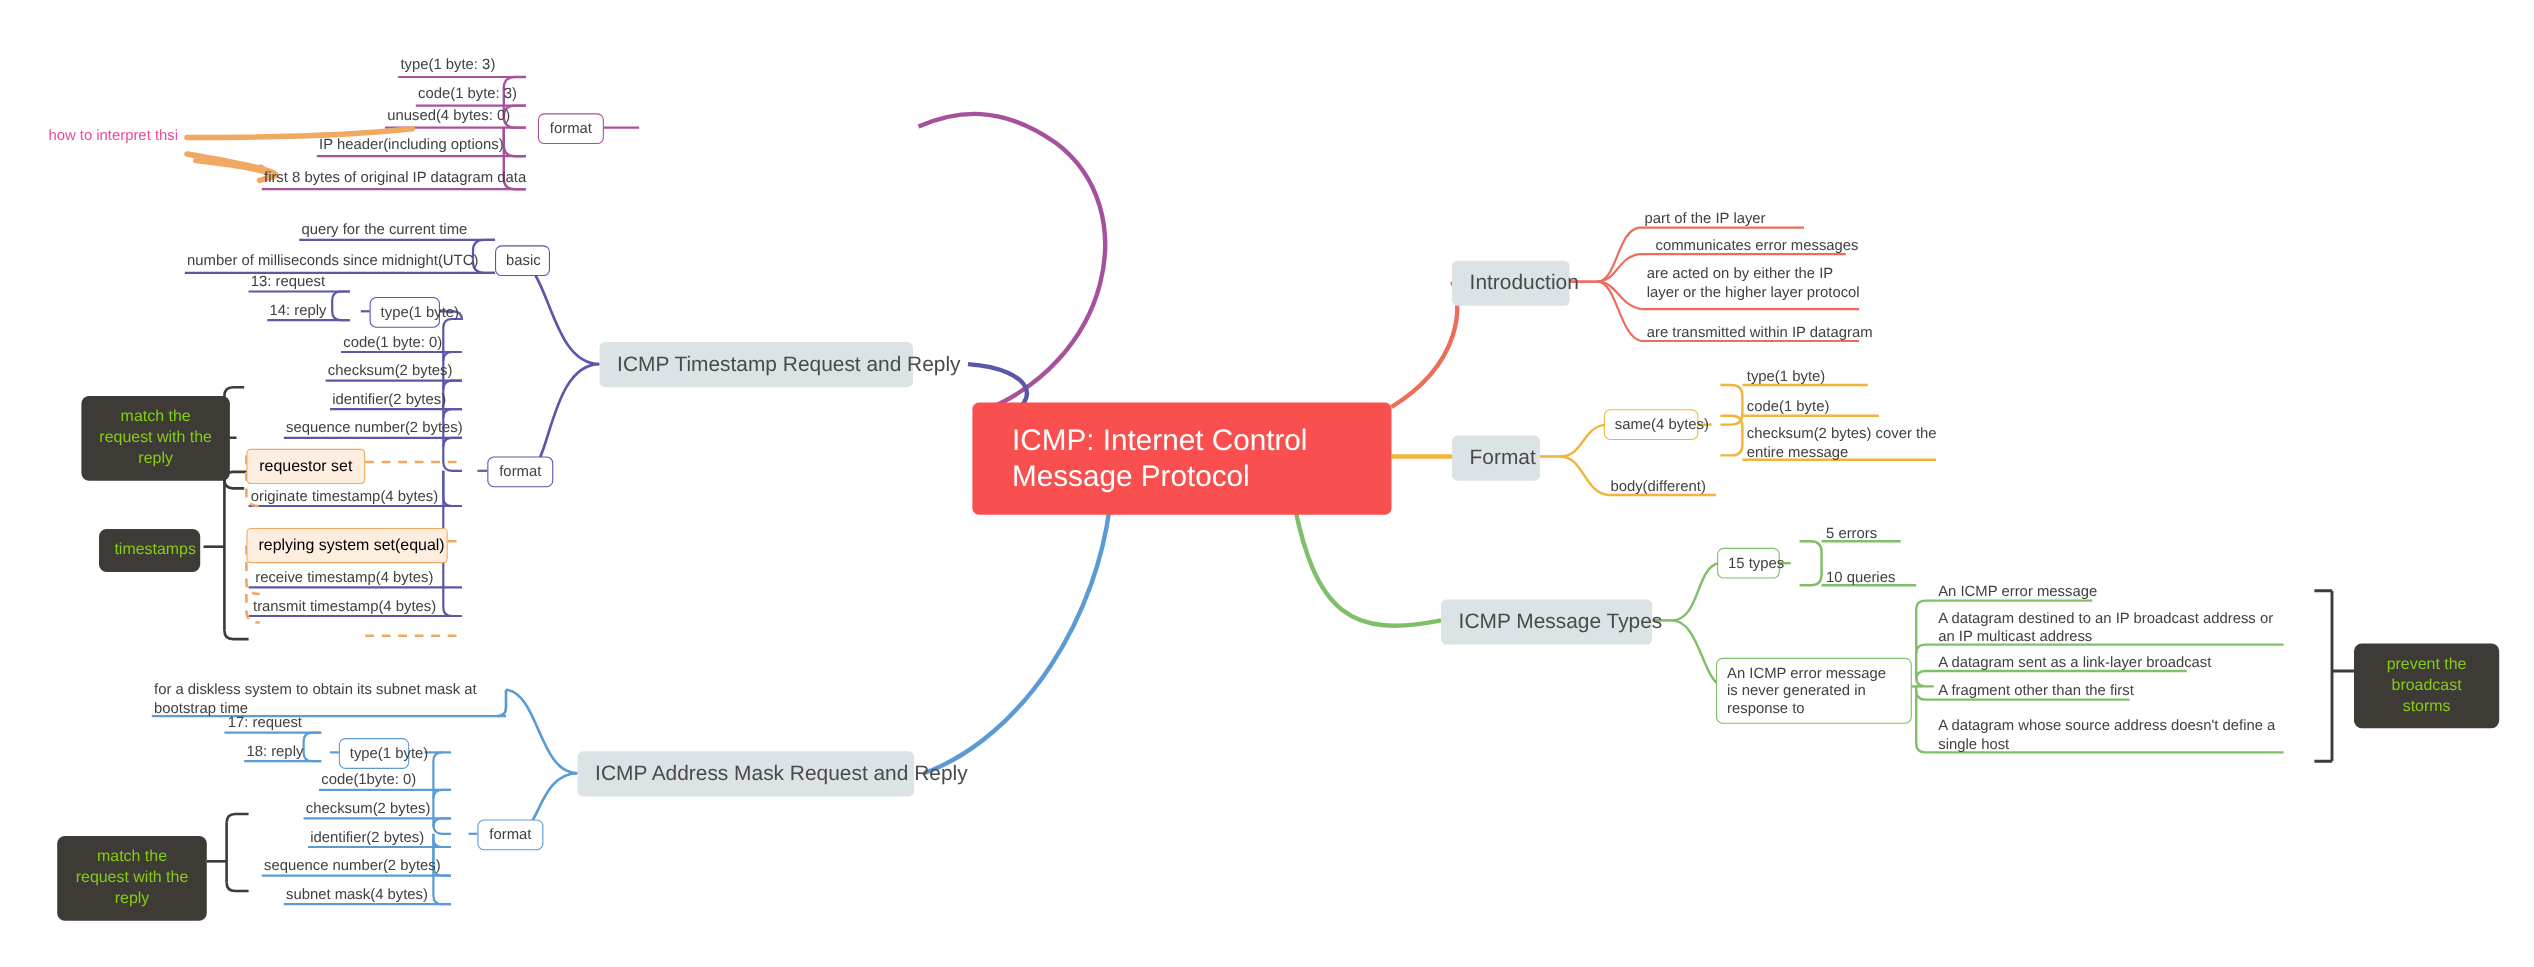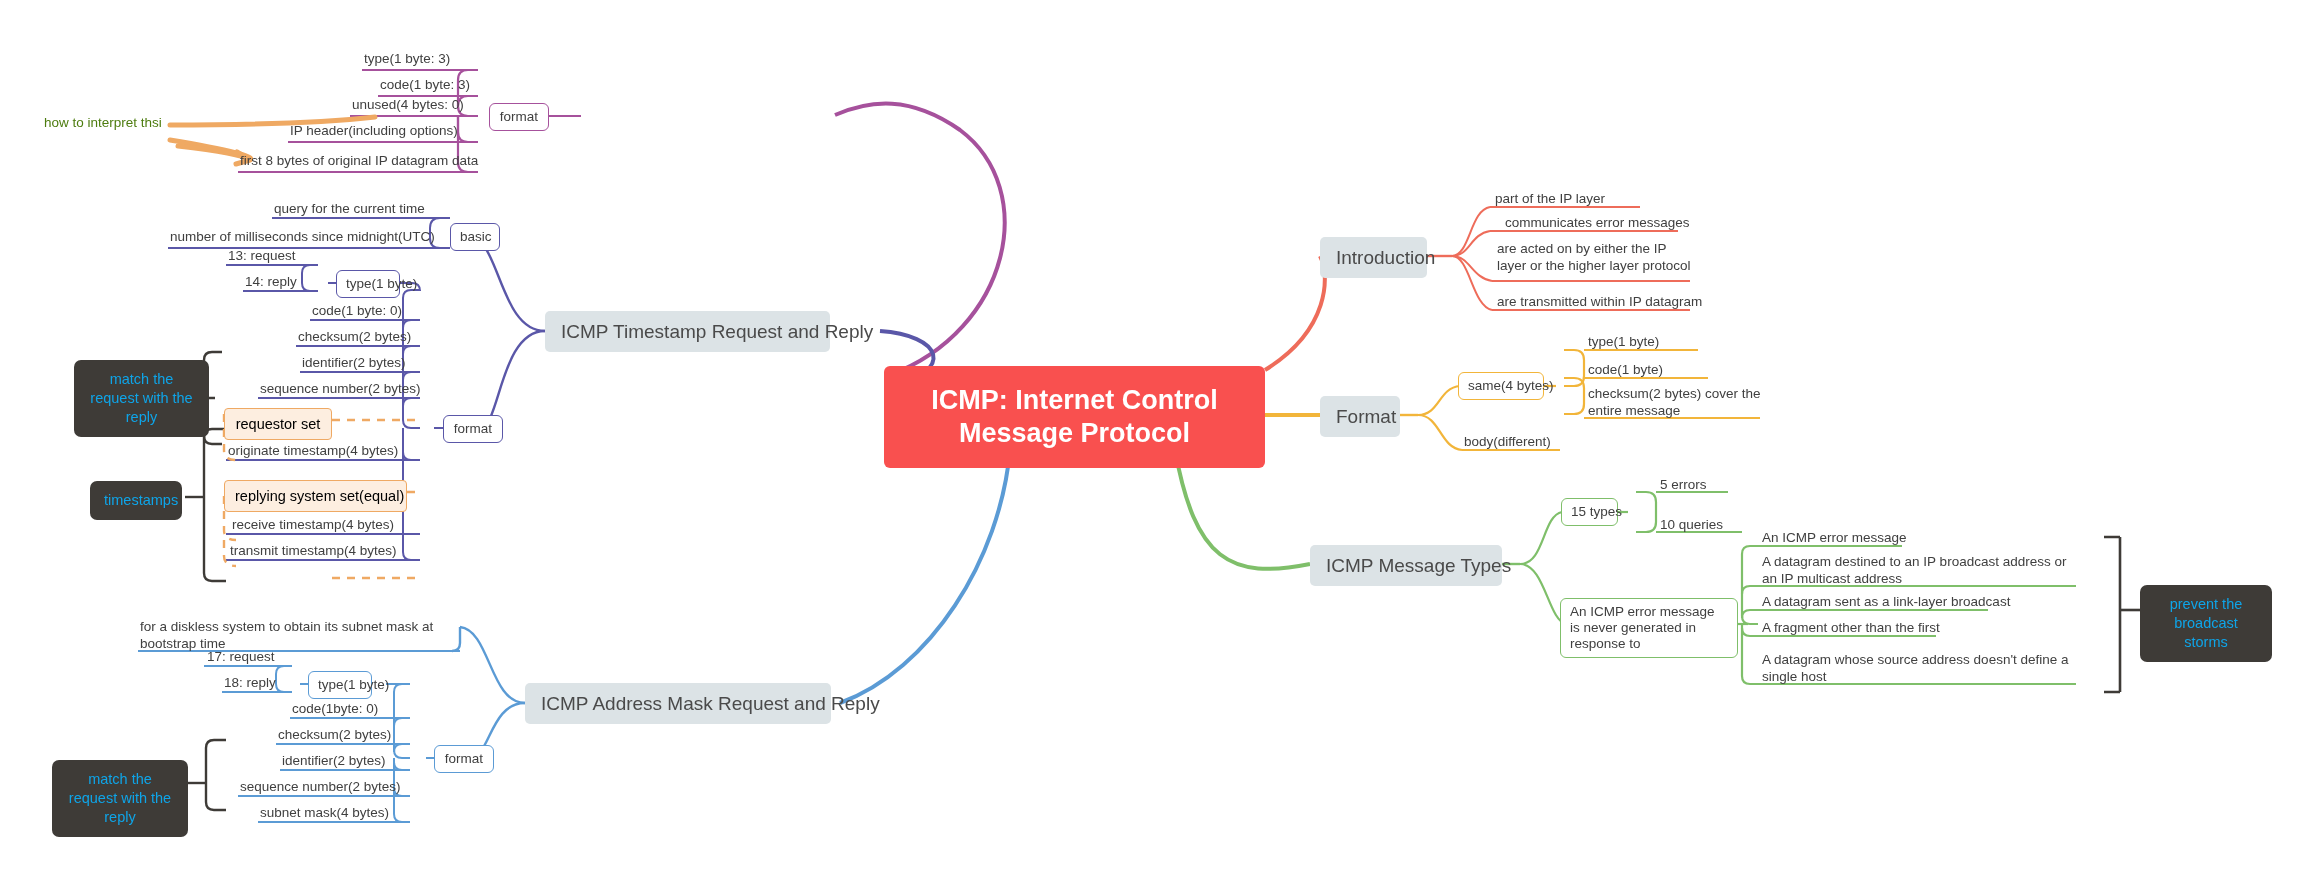--- a/index.html
+++ b/index.html
@@ -19,24 +19,23 @@
 
   
   .node{position:absolute;box-sizing:border-box;white-space:nowrap;}
 
   .root-node{
     background:#F9504F;
     color:#ffffff;
     border-radius:6px;
     font-size:27px;
     line-height:33px;
-    text-align:center;
+    text-align:left;
     padding:18px 36px;
     white-space:normal;
-    font-weight:bold;
   }
 
   .main-node{
     background:#DCE3E6;
     color:#4a4a4a;
     border-radius:5px;
     font-size:19px;
     line-height:23px;
     text-align:center;
     padding:9px 16px;
@@ -64,21 +63,21 @@
   }
   .pill.purple{border-color:#A6519C;}
   .pill.indigo{border-color:#5a57a8;}
   .pill.amber{border-color:#F2B53A;}
   .pill.green{border-color:#7FBF6A;}
   .pill.blue{border-color:#5B9BD5;}
 
   
   .dark-note{
     background:#3E3B37;
-    color:#0ea5e9;
+    color:#84cc16;
     border-radius:7px;
     font-size:14.5px;
     line-height:19px;
     text-align:center;
     padding:10px 14px;
     white-space:normal;
   }
 
   
   .orange-box{
@@ -86,21 +85,21 @@
     border:1.6px solid #EFA963;
     border-radius:4px;
     color:#000000;
     font-size:14.5px;
     line-height:18px;
     padding:6px 10px;
     text-align:center;
   }
 
   .hand-note{
-    color:#4d7c0f;
+    color:#ec4899;
     font-size:13.5px;
     line-height:17px;
     text-align:right;
   }
 </style>
 </head>
 <body>
 
 <div id="canvas">
 

